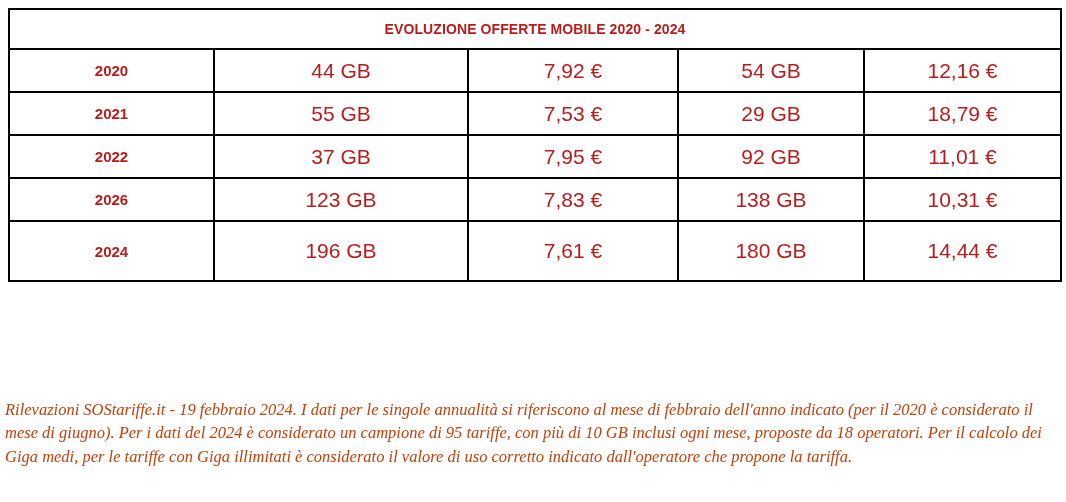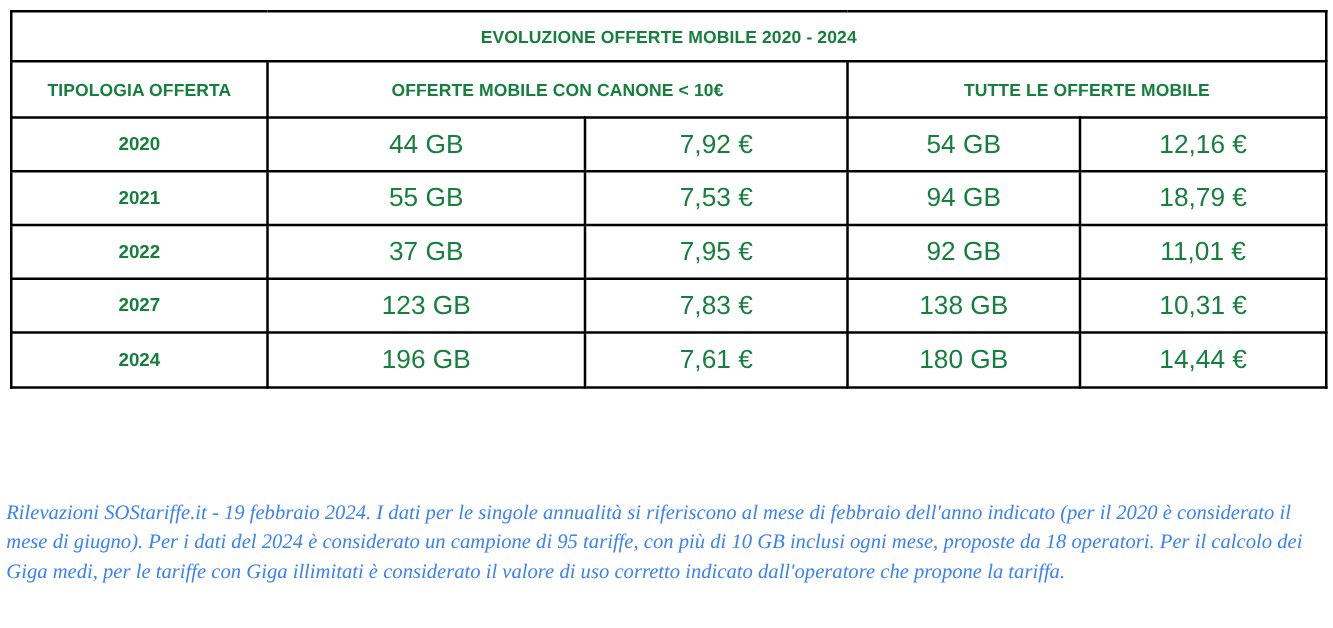--- a/index.html
+++ b/index.html
@@ -21,31 +21,31 @@
     left: 8px;
     top: 8px;
     width: 1052px;
     border-collapse: collapse;
     table-layout: fixed;
   }
   table.offers td {
     border: 2px solid #000000;
     text-align: center;
     vertical-align: middle;
-    color: #15803d;
+    color: #b91c1c;
     font-family: "Liberation Sans", sans-serif;
     padding: 0 4px;
     overflow: hidden;
     white-space: nowrap;
   }
   tr.title-row { height: 40px; }
   tr.group-row { height: 45px; }
   tr.colhdr-row { height: 45px; }
   tr.data-row { height: 43px; }
-  tr.data-row:last-child { height: 44px; }
+  tr.data-row:last-child { height: 60px; }
   .hdr-text {
     font-weight: bold;
     font-size: 14px;
     letter-spacing: 0.1px;
   }
   td.value-cell {
     font-size: 21px;
     font-weight: normal;
   }
   td.period-cell {
@@ -54,69 +54,64 @@
   }
   .footnote {
     position: absolute;
     left: 5px;
     top: 398px;
     width: 1056px;
     font-family: "Liberation Serif", serif;
     font-style: italic;
     font-size: 16.5px;
     line-height: 1.42;
-    color: #3b82f6;
+    color: #c2410c;
     text-align: left;
   }
 </style>
 </head>
 <body>
 
 <div class="page">
 
   <table class="offers">
     <colgroup>
       <col style="width:205px">
       <col style="width:254px">
       <col style="width:210px">
       <col style="width:186px">
       <col style="width:197px">
     </colgroup>
     <tbody>
       <tr class="title-row">
         <td colspan="5" class="hdr-text">EVOLUZIONE OFFERTE MOBILE 2020 - 2024</td>
       </tr>
-      <tr class="group-row">
-        <td class="hdr-text">TIPOLOGIA OFFERTA</td>
-        <td colspan="2" class="hdr-text">OFFERTE MOBILE CON CANONE &lt; 10€</td>
-        <td colspan="2" class="hdr-text">TUTTE LE OFFERTE MOBILE</td>
-      </tr>
       <tr class="data-row">
         <td class="period-cell">2020</td>
         <td class="value-cell">44 GB</td>
         <td class="value-cell">7,92 €</td>
         <td class="value-cell">54 GB</td>
         <td class="value-cell">12,16 €</td>
       </tr>
       <tr class="data-row">
         <td class="period-cell">2021</td>
         <td class="value-cell">55 GB</td>
         <td class="value-cell">7,53 €</td>
-        <td class="value-cell">94 GB</td>
+        <td class="value-cell">29 GB</td>
         <td class="value-cell">18,79 €</td>
       </tr>
       <tr class="data-row">
         <td class="period-cell">2022</td>
         <td class="value-cell">37 GB</td>
         <td class="value-cell">7,95 €</td>
         <td class="value-cell">92 GB</td>
         <td class="value-cell">11,01 €</td>
       </tr>
       <tr class="data-row">
-        <td class="period-cell">2027</td>
+        <td class="period-cell">2026</td>
         <td class="value-cell">123 GB</td>
         <td class="value-cell">7,83 €</td>
         <td class="value-cell">138 GB</td>
         <td class="value-cell">10,31 €</td>
       </tr>
       <tr class="data-row">
         <td class="period-cell">2024</td>
         <td class="value-cell">196 GB</td>
         <td class="value-cell">7,61 €</td>
         <td class="value-cell">180 GB</td>

